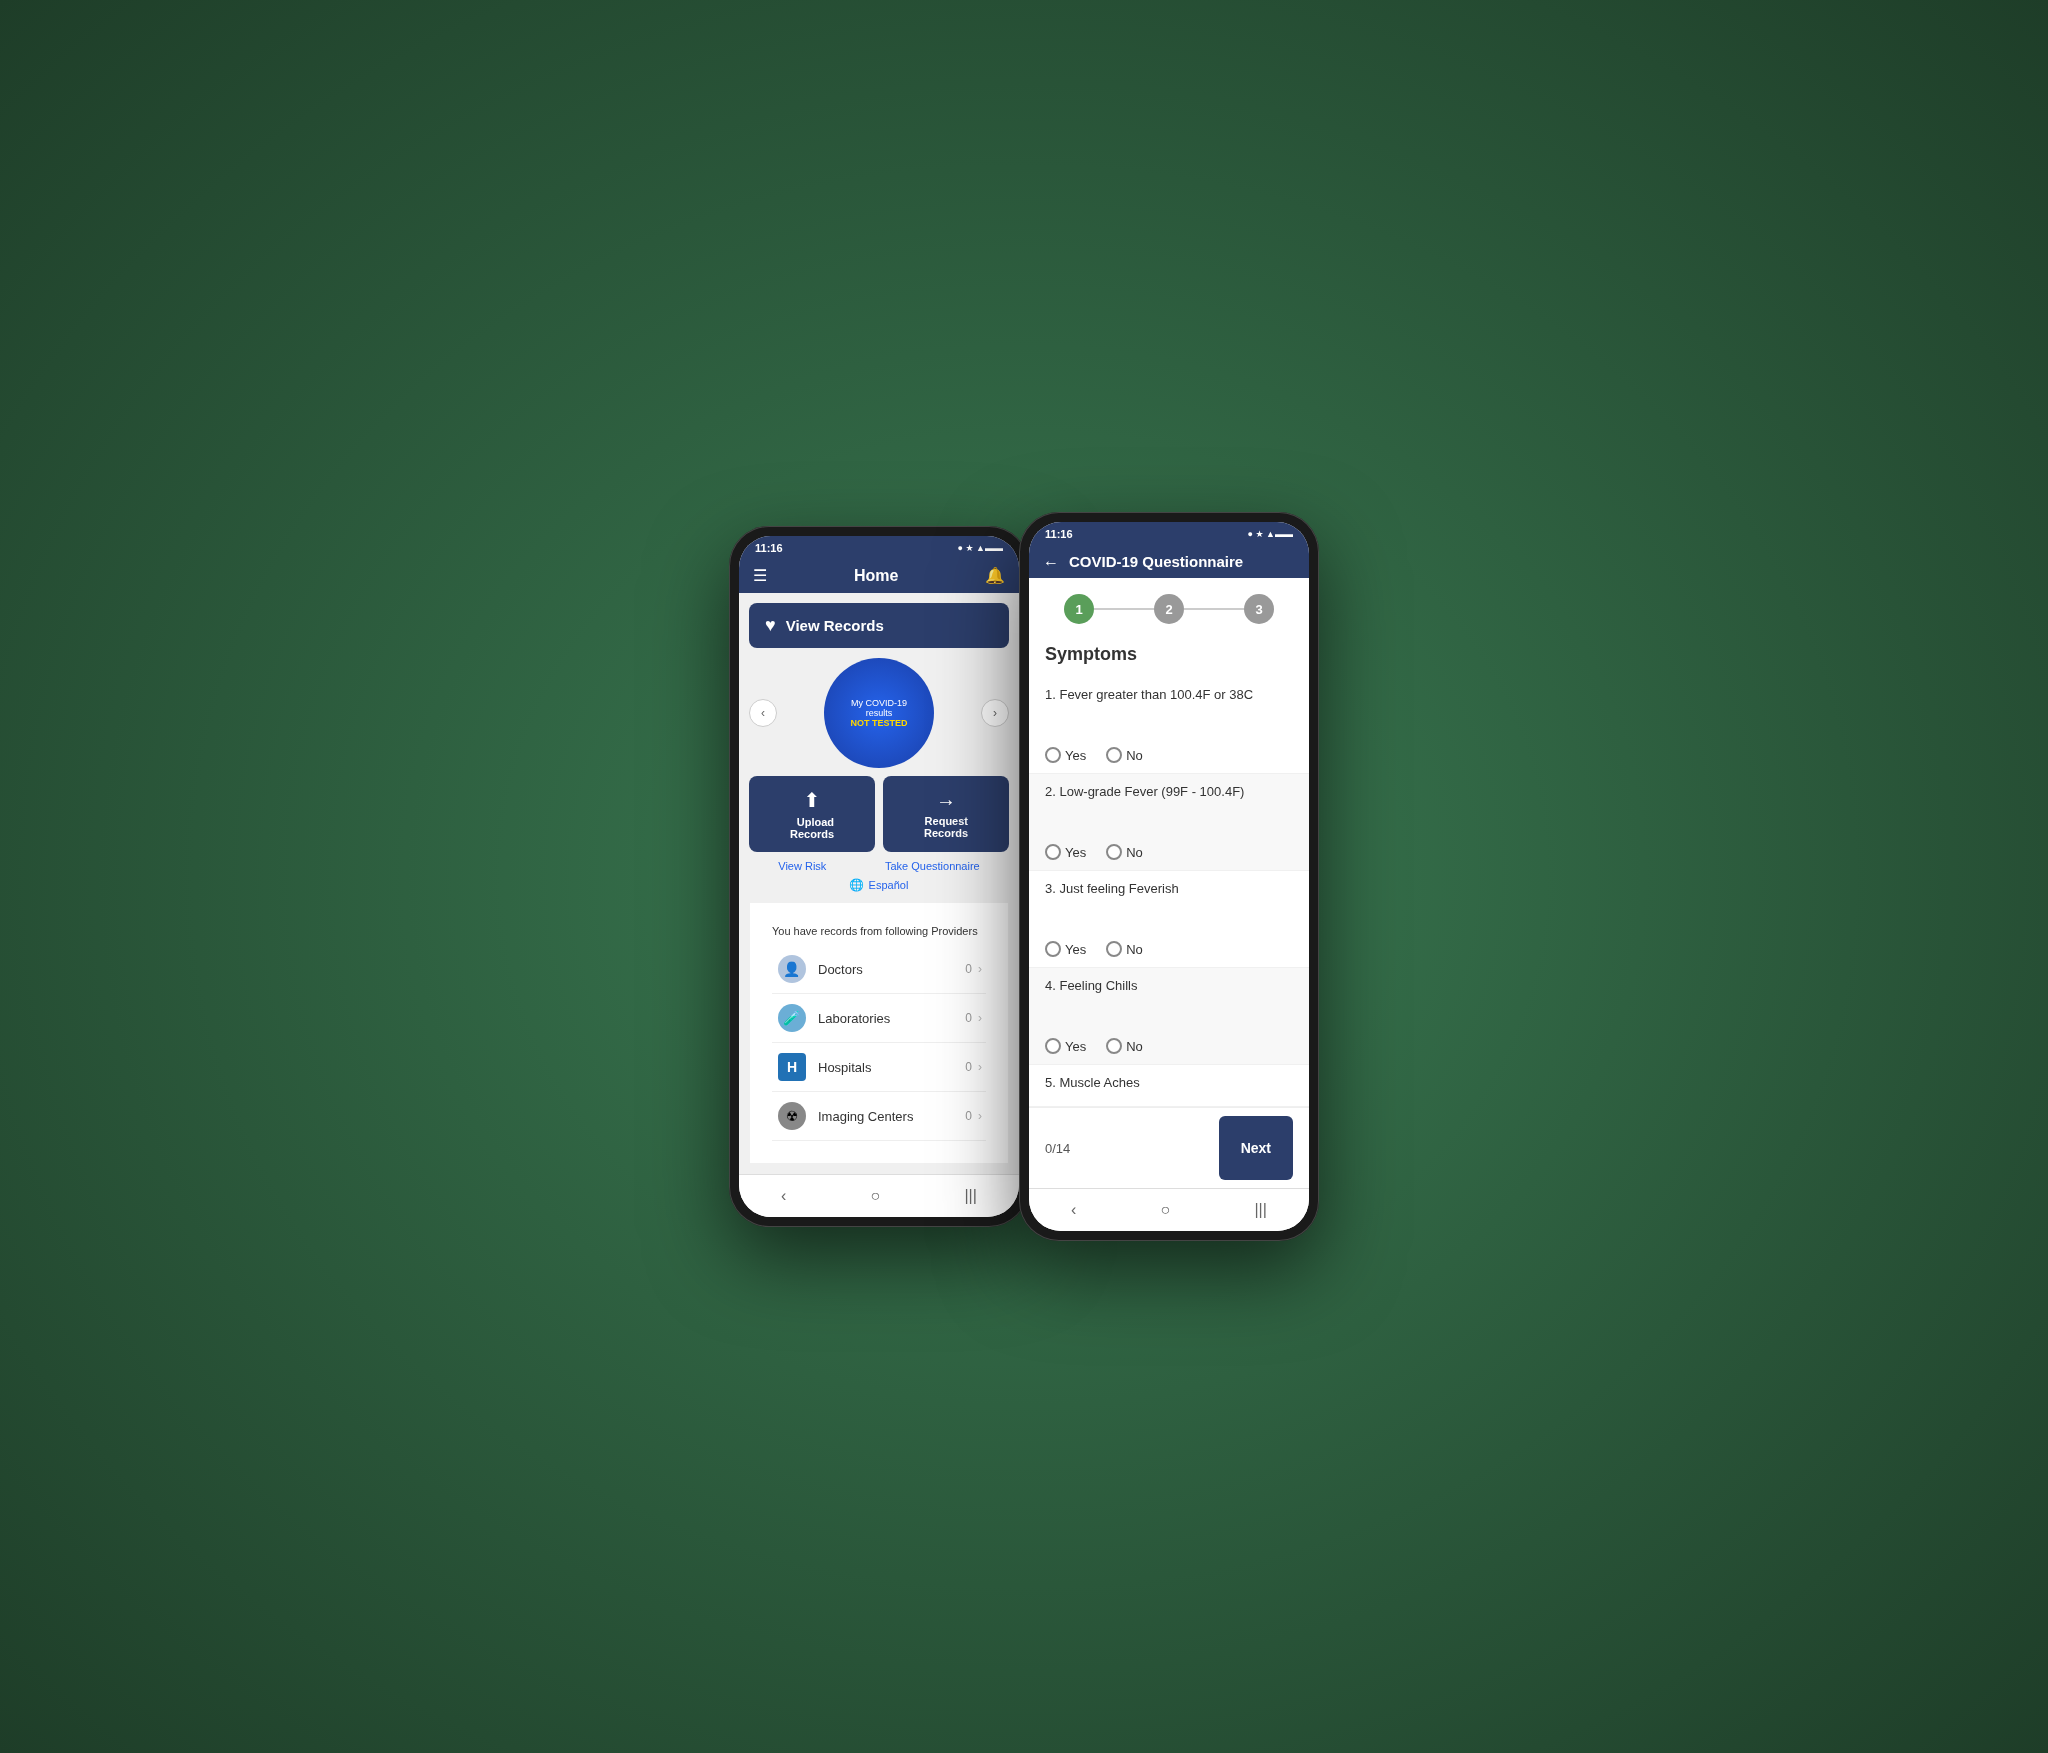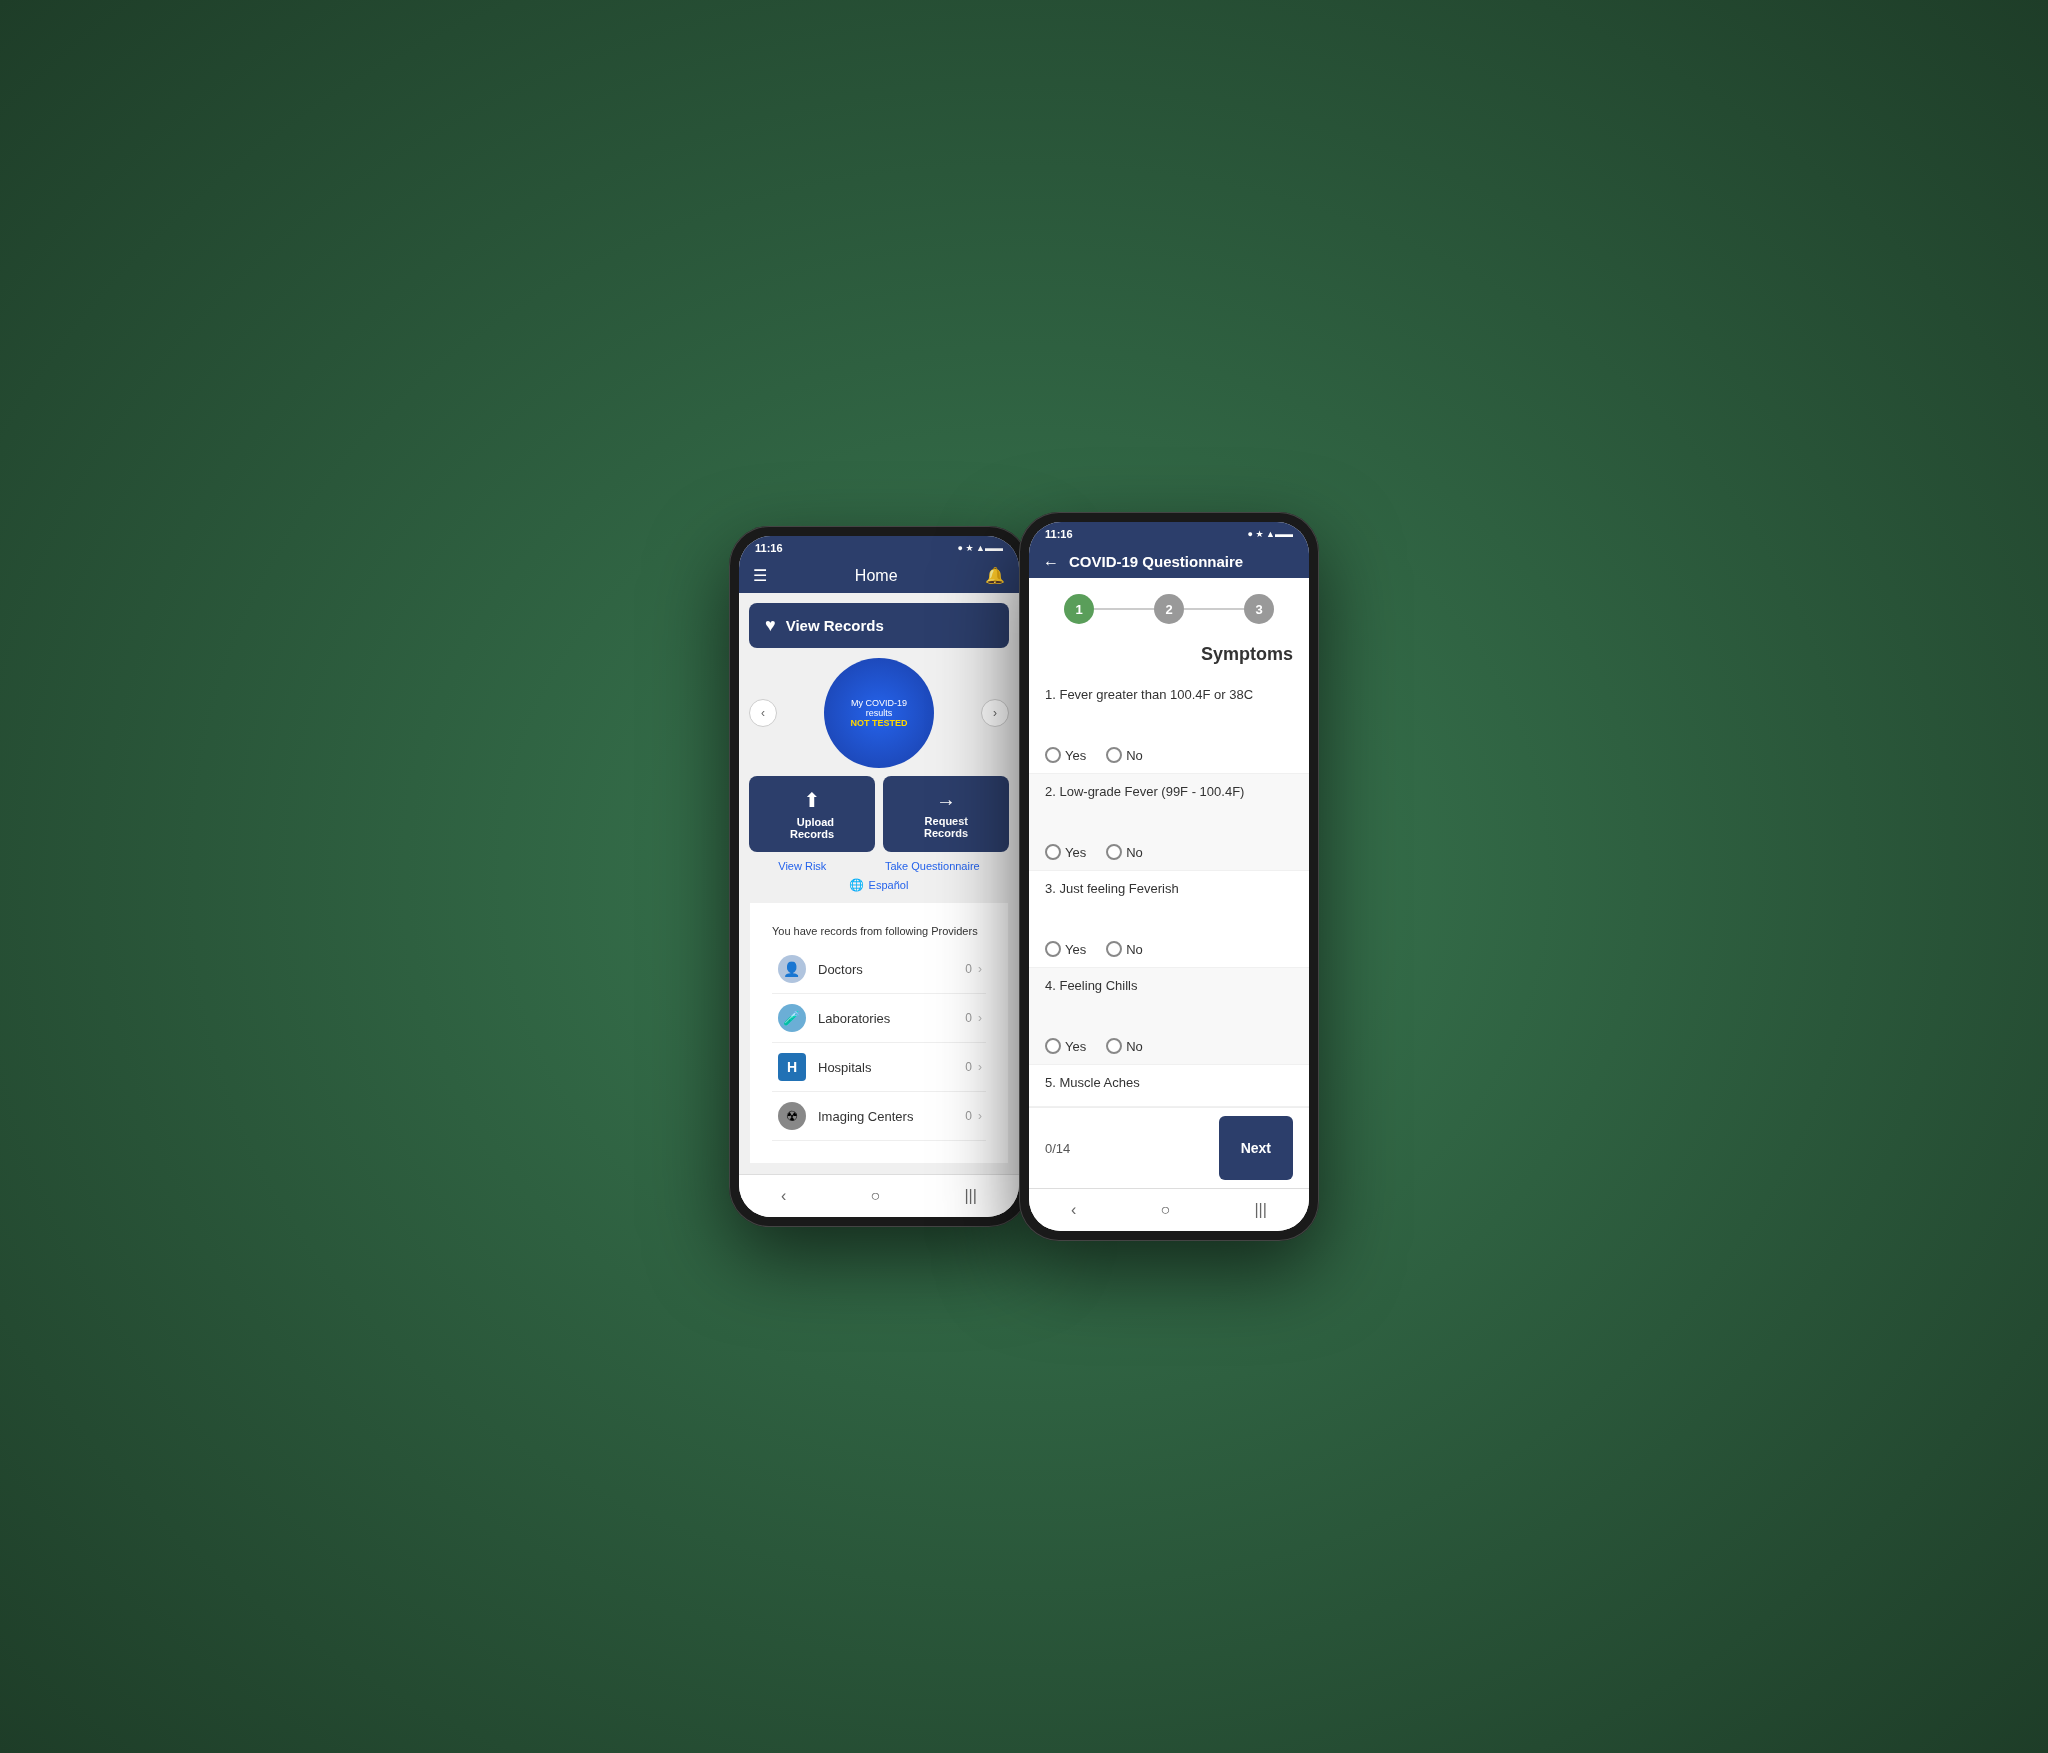--- a/index.html
+++ b/index.html
@@ -57,21 +57,21 @@
 
     
     .nav-bar {
       background: #2c3e6b;
       color: #fff;
       padding: 8px 14px;
       display: flex;
       align-items: center;
       justify-content: space-between;
     }
-    .nav-bar .title { font-size: 16px; font-weight: 400; }
+    .nav-bar .title { font-size: 16px; font-weight: 700; }
     .nav-bar .hamburger { font-size: 16px; cursor: pointer; }
     .nav-bar .bell { font-size: 16px; cursor: pointer; }
 
     .nav-bar-questionnaire {
       background: #2c3e6b;
       color: #fff;
       padding: 8px 14px;
       display: flex;
       align-items: center;
       gap: 10px;
@@ -297,21 +297,21 @@
     .step-circle.active { background: #5a9e5a; }
     .step-circle.inactive { background: #999; }
     .step-line {
       flex: 1;
       height: 2px;
       background: #ccc;
       max-width: 60px;
     }
 
     .symptoms-title {
-      text-align: right;
+      text-align: left;
       font-size: 18px;
       font-weight: 600;
       color: #333;
       padding: 4px 16px 12px;
     }
 
     .q-description {
       font-size: 12px;
       color: #333;
       padding: 0 16px 12px;

